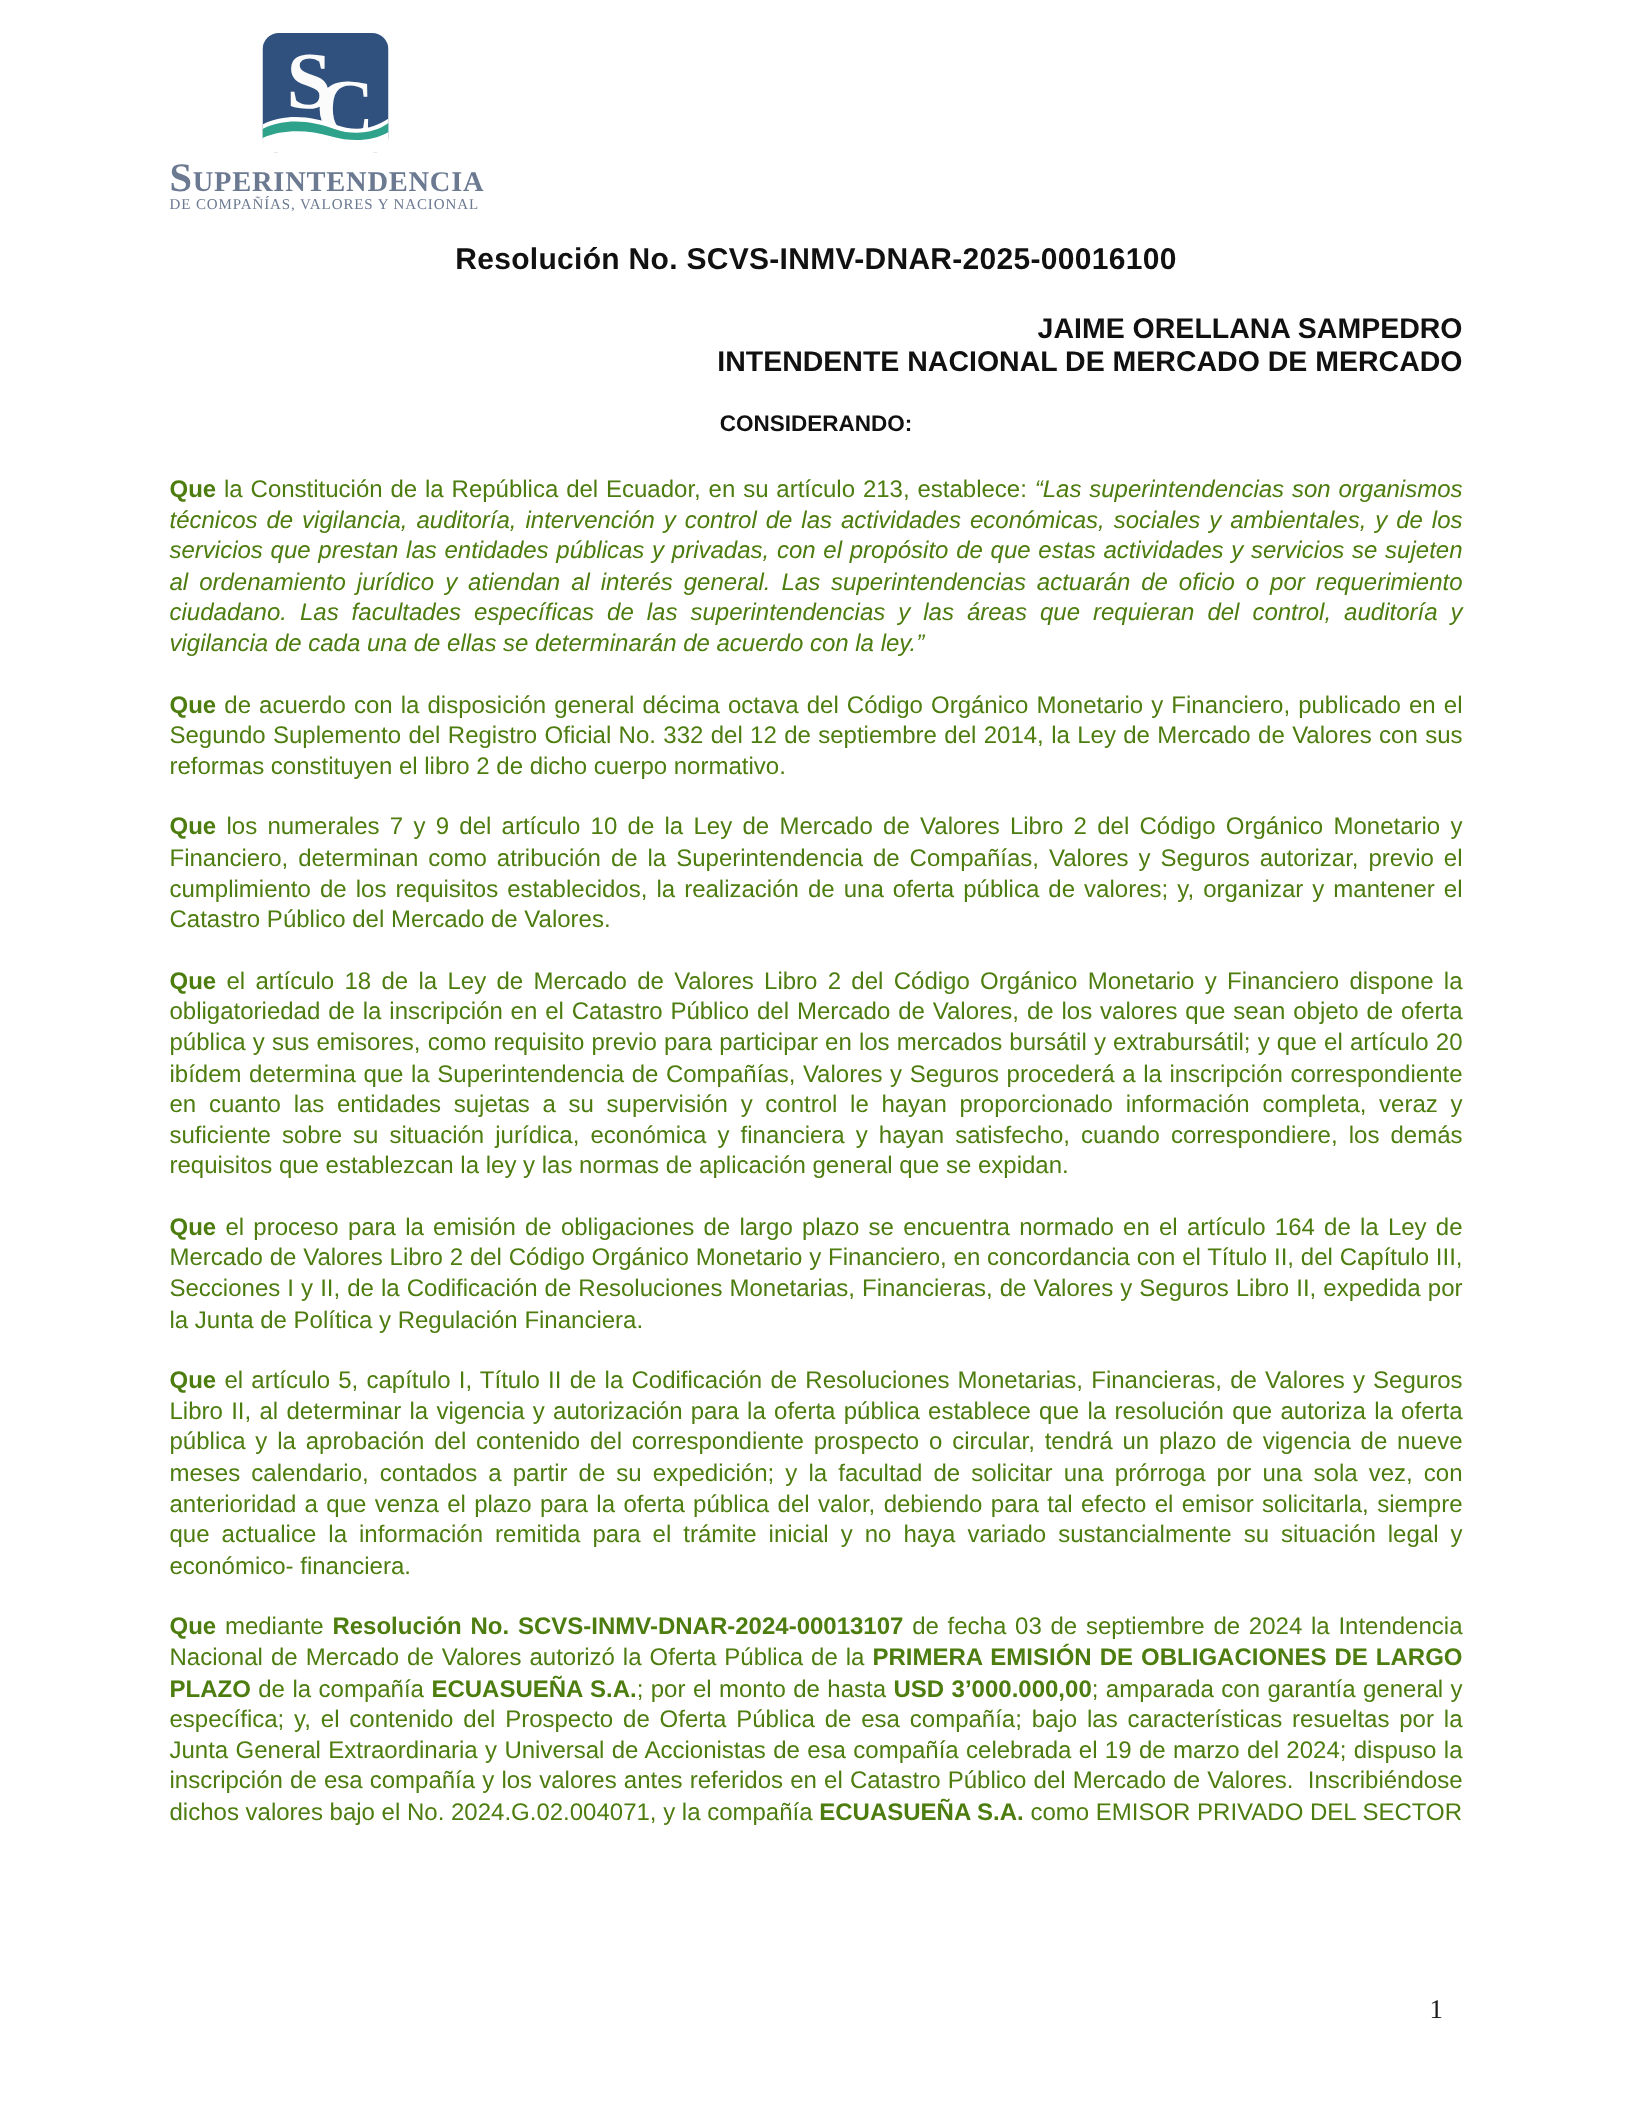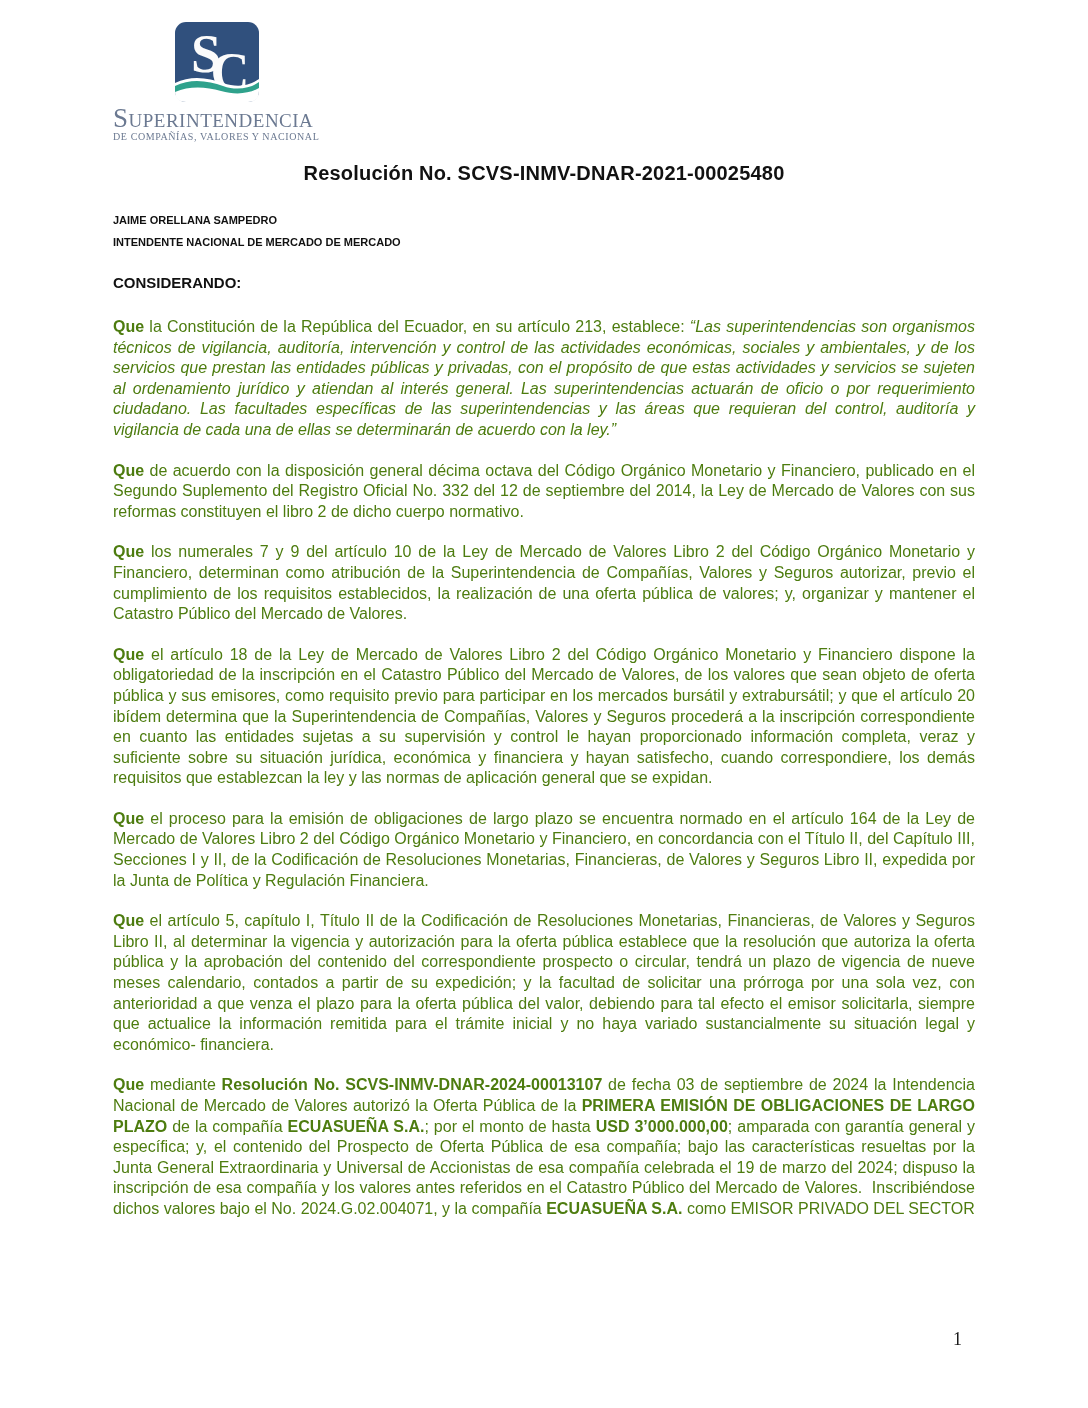--- a/index.html
+++ b/index.html
@@ -18,44 +18,46 @@
   .logo-block { width:230px; }
   .logo-square { width:84px; height:80px; margin-left:62px; }
   .logo-square svg { display:block; }
   .logo-name {
     margin-top:3px;
     font-family:"Liberation Serif","DejaVu Serif",serif;
     font-variant:small-caps;
     font-size:27px; line-height:26px;
     letter-spacing:0.5px;
     color:var(--logo-text,#6b7991);
+    font-weight:bold;
   }
   .logo-sub {
     font-family:"Liberation Serif","DejaVu Serif",serif;
     font-size:10px; line-height:11px;
     letter-spacing:0.6px;
     color:var(--logo-text,#6b7991);
     white-space:nowrap;
   }
   
   .res-title {
     margin-top:20px;
     text-align:center;
     font-size:20px; font-weight:700;
     letter-spacing:0.2px;
     color:#111;
   }
   .official-block {
     margin-top:24px;
-    text-align:left;
-    font-weight:700; font-size:11px; line-height:22px;
+    text-align:right;
+    font-weight:700; font-size:19px; line-height:22px;
     color:#111;
   }
   .section-heading {
     margin-top:21px;
+    text-align:center;
     font-weight:700; font-size:15px;
     color:#111;
   }
   
   .body-block { margin-top:26px; }
   .para {
     text-align:justify;
     text-justify:inter-word;
     font-size:16px; line-height:20.6px;
     margin:0 0 20px 0;
@@ -84,21 +86,21 @@
         <text x="31" y="50" text-anchor="middle" style="font-family:'Liberation Serif',serif;font-weight:bold;font-size:54px;fill:#fbfbfb">S</text>
         <text x="55" y="68" text-anchor="middle" style="font-family:'Liberation Serif',serif;font-weight:bold;font-size:54px;fill:#fbfbfb">C</text>
         <path d="M0 61 C 16 53, 34 56, 48 61 C 62 66, 74 64, 84 57 L 84 69 Q 84 80 73 80 L 11 80 Q 0 80 0 69 Z" fill="#ffffff"></path>
         <path d="M0 64 C 16 56, 34 59, 48 64 C 62 69, 76 66, 84 60 L 84 66 C 74 72, 60 73, 46 69 C 30 64.5, 14 64, 0 70 Z" style="fill:var(--logo-wave,#2fa28c)"></path>
       </svg>
     </div>
     <div class="logo-name">Superintendencia</div>
     <div class="logo-sub">DE COMPAÑÍAS, VALORES Y NACIONAL</div>
   </div>
 
-  <h1 class="res-title">Resolución No. SCVS-INMV-DNAR-2021-00025480</h1>
+  <h1 class="res-title">Resolución No. SCVS-INMV-DNAR-2025-00016100</h1>
 
   <div class="official-block">
     <div>JAIME ORELLANA SAMPEDRO</div>
     <div>INTENDENTE NACIONAL DE MERCADO DE MERCADO</div>
   </div>
 
   <div class="section-heading">CONSIDERANDO:</div>
 
   <div class="body-block">
       <p class="para"><span class="b">Que</span><span> la Constitución de la República del Ecuador, en su artículo 213, establece: </span><span class="i">“Las superintendencias son organismos técnicos de vigilancia, auditoría, intervención y control de las actividades económicas, sociales y ambientales, y de los servicios que prestan las entidades públicas y privadas, con el propósito de que estas actividades y servicios se sujeten al ordenamiento jurídico y atiendan al interés general. Las superintendencias actuarán de oficio o por requerimiento ciudadano. Las facultades específicas de las superintendencias y las áreas que requieran del control, auditoría y vigilancia de cada una de ellas se determinarán de acuerdo con la ley.”</span></p>

